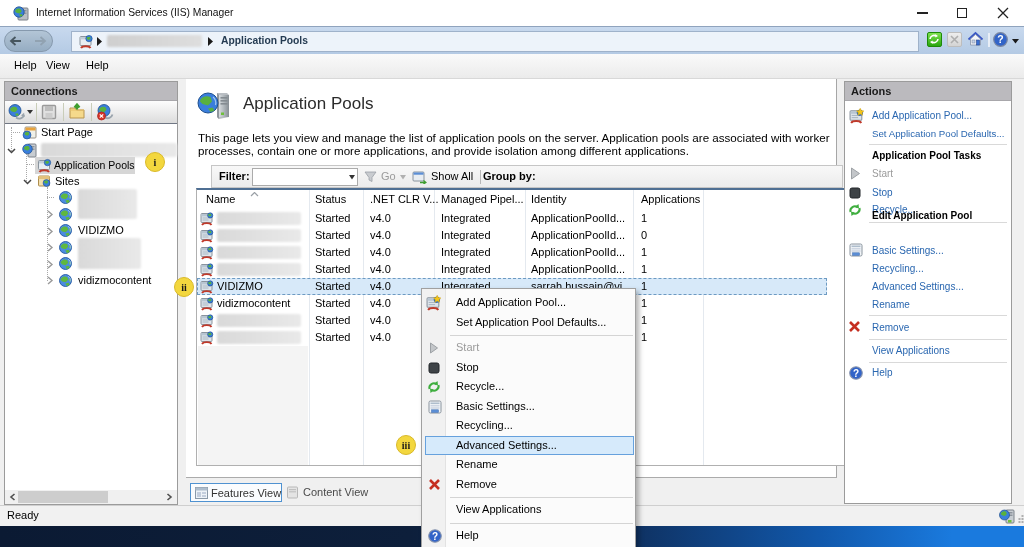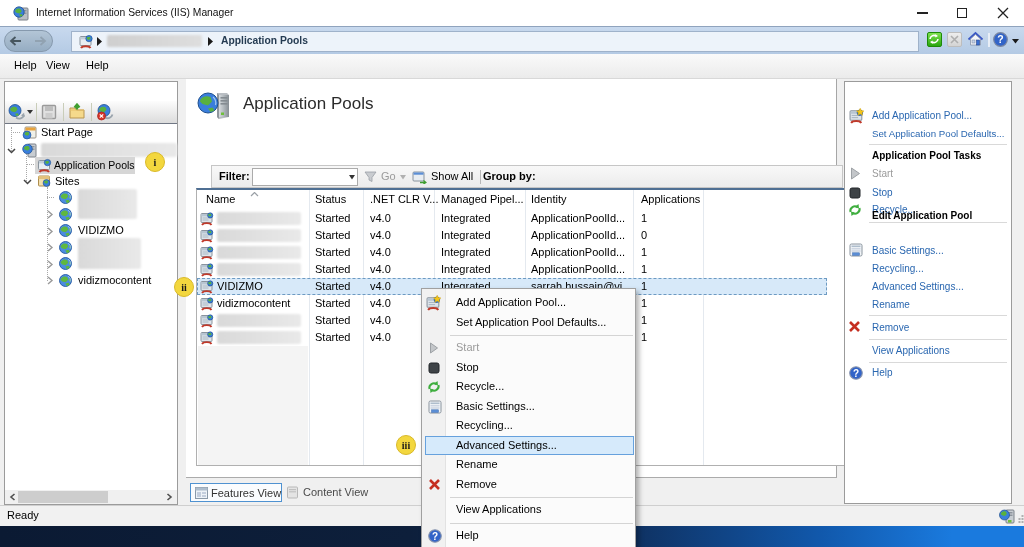--- a/index.html
+++ b/index.html
@@ -142,20 +142,21 @@
   <svg class="ic" style="left:1012px;top:11px" width="8" height="6">
       <path d="M0 1 L7 1 L3.5 5.5Z" fill="#1a1a1a"></path>
     </svg>
 </div>
 <div id="menubar" class="a">
   <span class="a" style="left:14px;top:5px">Help</span>
   <span class="a" style="left:46px;top:5px">View</span>
   <span class="a" style="left:86px;top:5px">Help</span>
 </div>
 <div id="leftpanel" class="a">
+  <div class="phead" style="height:19px">Connections</div>
   <div id="ctoolbar" class="a">
     <svg class="ic" style="left:3px;top:3px" width="18" height="16" viewBox="0 0 18 16">
       <circle cx="7" cy="6.5" r="6" fill="#3a7edc" stroke="#1d4f8e" stroke-width=".8"></circle>
       <path d="M2.5 4.5 C4 2.5 6.5 2.2 8.5 3.2 L9.5 5.8 7.2 8.3 3.8 7.5 2.2 6Z" fill="#59b13e"></path>
       <path d="M7 9.8 L9.8 9.2 11 11.2 8.4 12Z" fill="#59b13e"></path>
       <path d="M8 13.5 c3 2 7 1 8-2.5" fill="none" stroke="#9aa4ad" stroke-width="1.8"></path>
       <path d="M16.8 13 L16 8.8 13 11.6Z" fill="#9aa4ad"></path>
     </svg>
     <svg class="ic" style="left:22px;top:9px" width="7" height="5">
         <path d="M0 0 L6 0 L3 4Z" fill="#333"></path>
@@ -284,20 +285,21 @@
     <rect x="23.5" y="7" width="7" height="1.6" fill="#848b91"></rect>
       <rect x="23.5" y="10" width="7" height="1.6" fill="#848b91"></rect>
       <rect x="23.5" y="13" width="7" height="1.6" fill="#848b91"></rect>
     <rect x="24" y="22.5" width="3" height="2.5" fill="#6fbf3c"></rect>
     <circle cx="11" cy="13" r="10" fill="#3a7edc" stroke="#1d4f8e" stroke-width="1"></circle>
     <path d="M3.5 9.5 C6 6 10 5.5 13.5 7 L15 11.5 11 15.5 5.5 14 3 11.5Z" fill="#59b13e"></path>
     <path d="M11 18.5 L15.5 17.5 17.5 20.5 13.5 22Z" fill="#59b13e"></path>
     <path d="M16 7 a8 8 0 0 1 2.5 8" fill="none" stroke="#9fc5f0" stroke-width="1.2"></path>
   </svg>
   <div class="a" style="left:57px;top:15px;font-size:17px;color:#2b2b2b">Application Pools</div>
+  <div class="a" style="left:12px;top:53px;line-height:12.5px;color:#000;font-size:11.6px;white-space:nowrap">This page lets you view and manage the list of application pools on the server. Application pools are associated with worker<br>processes, contain one or more applications, and provide isolation among different applications.</div>
   <div class="a" style="left:25px;top:86px;width:632px;height:23px;background:linear-gradient(#f8f8f8,#ececec);border:1px solid #c6c6c6">
     <span class="a" style="left:7px;top:4px;font-weight:bold">Filter:</span>
     <div class="a" style="left:40px;top:2px;width:106px;height:18px;background:#fff;border:1px solid #ababab"></div>
     <svg class="ic" style="left:137px;top:9px" width="7" height="5">
         <path d="M0 0 L6 0 L3 4.5Z" fill="#333"></path>
       </svg>
     <svg class="ic" style="left:152px;top:5px" width="13" height="12">
         <path d="M1 1 L12 1 L8 6.5 L8 10.5 L5 9 L5 6.5Z" fill="#c9ccd0" stroke="#9aa0a6" stroke-width=".8"></path>
       </svg>
     <span class="a gray" style="left:169px;top:4px">Go</span>
@@ -410,20 +412,21 @@
     </svg>
   <span class="a" style="left:20px;top:3px;color:#333;white-space:nowrap">Features View</span>
 </div>
 <svg class="ic" style="left:286px;top:486px" width="14" height="13">
     <rect x="1.5" y="1" width="10" height="11" rx="1" fill="#e4e4e4" stroke="#b8b8b8"></rect>
     <rect x="3" y="3" width="7" height="1.2" fill="#c0c0c0"></rect>
     <rect x="3" y="5.2" width="7" height="1.2" fill="#c0c0c0"></rect>
   </svg>
 <span class="a" style="left:303px;top:486px;color:#4a4a4a;white-space:nowrap">Content View</span>
 <div id="actions" class="a">
+  <div class="phead" style="height:19px">Actions</div>
   <svg class="ic" style="left:4px;top:26px" width="16" height="16" viewBox="0 0 15 15">
       <use href="#addpool"></use>
     </svg>
   <div class="al link" style="top:25px">Add Application Pool...</div>
   <div class="al link" style="top:43px;font-size:9.7px">Set Application Pool Defaults...</div>
   <div class="asep" style="top:62px"></div>
   <div class="al" style="top:65px;font-weight:bold">Application Pool Tasks</div>
   <svg class="ic" style="left:5px;top:85px" width="11" height="13">
       <path d="M1.5 1 L9.5 6.5 L1.5 12Z" fill="#c3c6c9" stroke="#9da1a5" stroke-width="1"></path>
     </svg>

